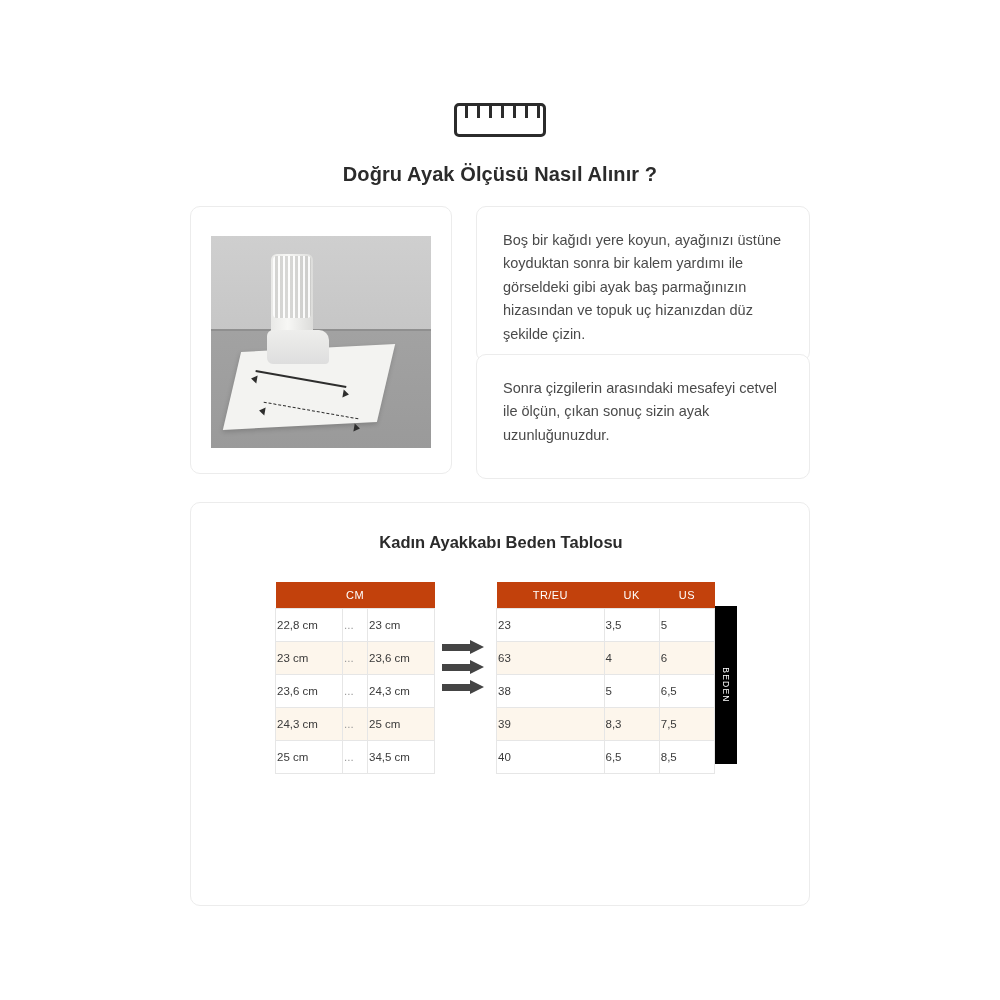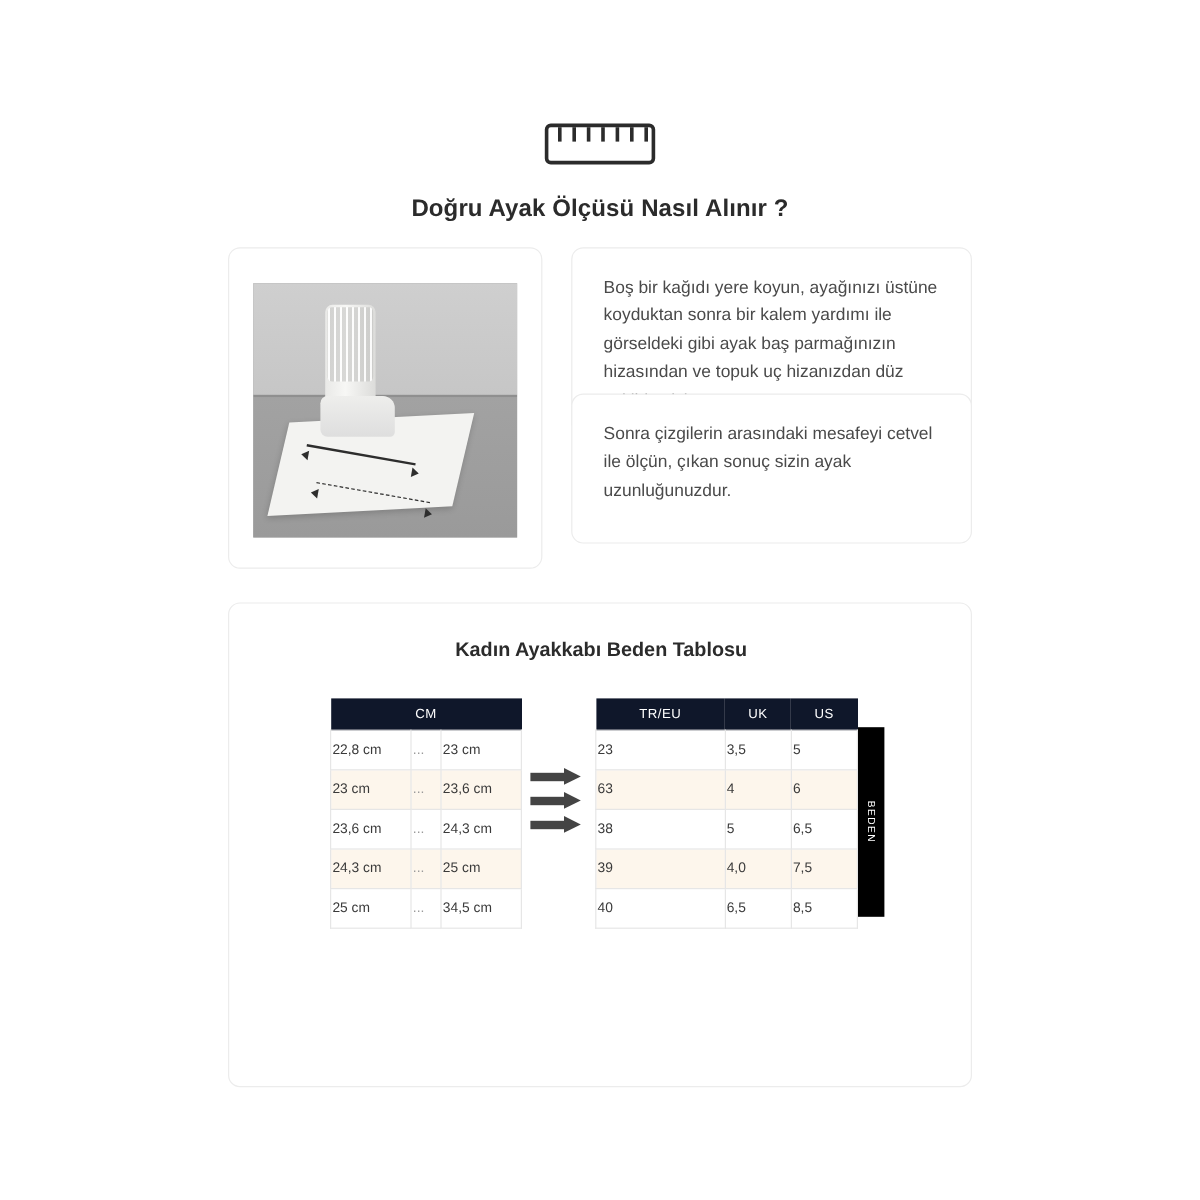--- a/index.html
+++ b/index.html
@@ -167,21 +167,21 @@
     border: 1px solid #ececec;
     border-radius: 10px;
     background: #fff;
     box-sizing: border-box;
     color: #4a4a4a;
     font-size: 14.5px;
     line-height: 1.62;
   }
   .text-card .inner { padding: 22px 26px; }
   #card-step1 { left: 476px; top: 206px; width: 334px; height: 156px; }
-  #card-step2 { left: 476px; top: 328px; width: 334px; height: 125px; }
+  #card-step2 { left: 476px; top: 354px; width: 334px; height: 125px; }
 
   
   .table-card {
     position: absolute;
     left: 190px;
     top: 502px;
     width: 620px;
     height: 404px;
     border: 1px solid #ececec;
     border-radius: 10px;
@@ -212,21 +212,21 @@
   .tbl-right {
     position: absolute;
     left: 305px;
     top: 79px;
     width: 219px;
     border-collapse: collapse;
     font-size: 11.5px;
     color: #3a3a3a;
   }
   .tbl-left th, .tbl-right th {
-    background: #0f172a;
+    background: #c2410c;
     color: #fff;
     font-weight: normal;
     font-size: 11px;
     height: 24px;
     letter-spacing: 0.4px;
   }
   .tbl-left td, .tbl-right td {
     height: 30px;
     border: 1px solid #e6e6e6;
     background: #fff;
@@ -403,21 +403,21 @@
           <td>4</td>
           <td>6</td>
         </tr>
         <tr>
           <td>38</td>
           <td>5</td>
           <td>6,5</td>
         </tr>
         <tr class="alt">
           <td>39</td>
-          <td>4,0</td>
+          <td>8,3</td>
           <td>7,5</td>
         </tr>
         <tr>
           <td>40</td>
           <td>6,5</td>
           <td>8,5</td>
         </tr>
       </tbody>
     </table>
 

